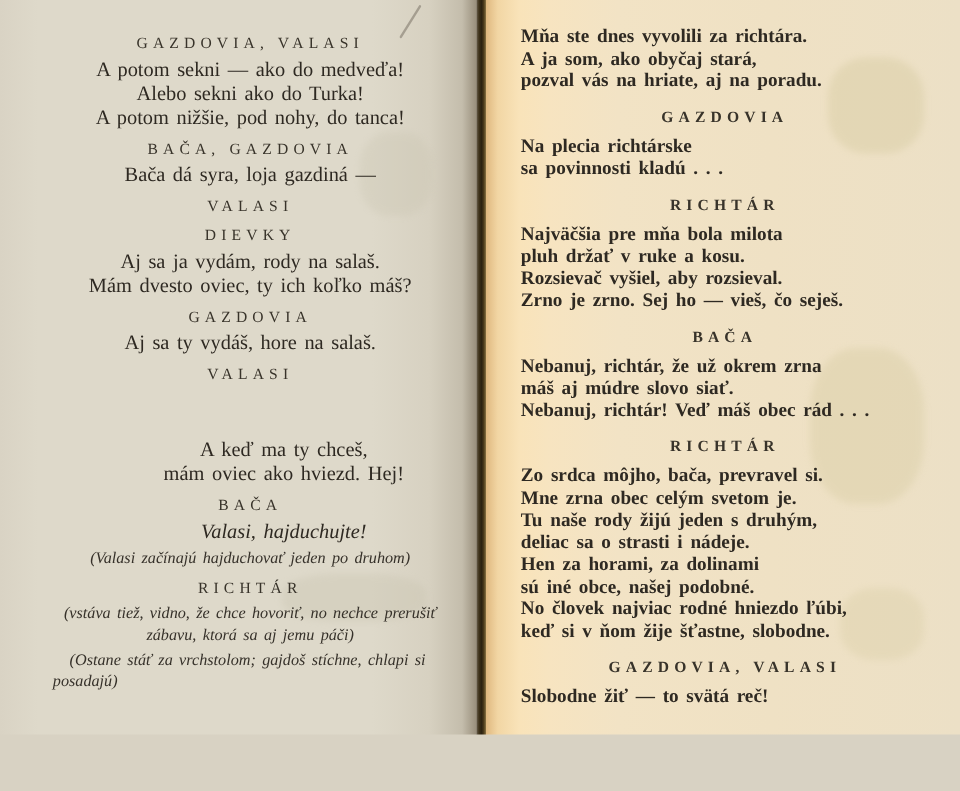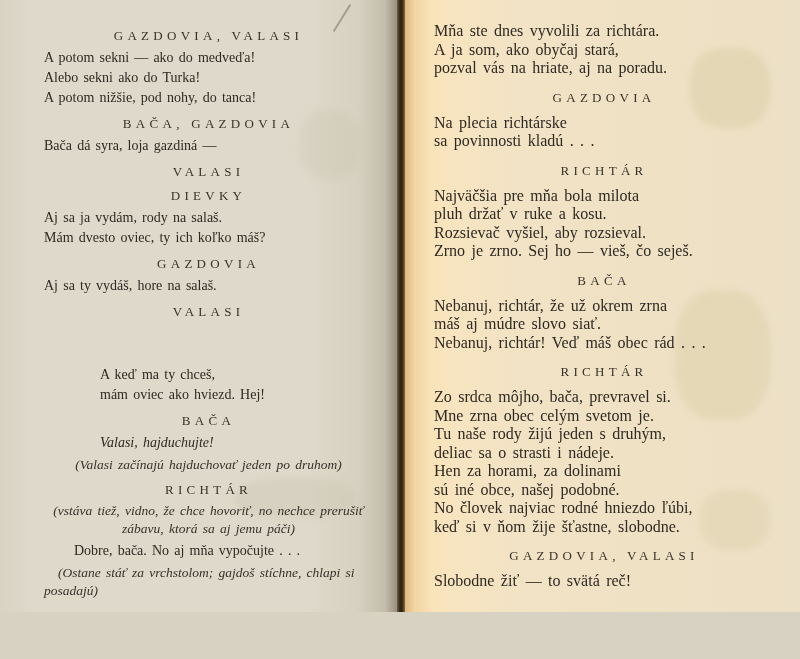--- a/index.html
+++ b/index.html
@@ -35,32 +35,32 @@
       #f2e3c5 28%, #efe1c4 60%, #ece0c6 100%);
   }
   .page-right::after {
     content: ""; position: absolute; left: 0; right: 0; bottom: 0; height: 9px;
     background: linear-gradient(to bottom, rgba(0,0,0,0), rgba(120,95,50,.18));
     pointer-events: none;
   }
 
   .content { position: absolute; top: 0; left: 0; width: 100%; height: 100%; color: #2e2922; }
   .page-left  .content { padding: 28px 24px 0 44px; }
-  .page-right .content { padding: 22px 26px 0 29px; }
+  .page-right .content { padding: 22px 26px 0 29px; font-weight: bold; }
 
   .heading {
     font-size: 13px; line-height: 16px; letter-spacing: .33em;
     text-align: center; color: #38332a; white-space: nowrap;
   }
   .page-left  .heading { margin: 8px 0 4px; }
   .page-right .heading { margin: 12px 0 8px; }
   .content > .heading:first-child { margin-top: 0; }
 
   .verse .line { word-spacing: .12em; }
-  .page-left  .verse .line { font-size: 14px; line-height: 20px; }
+  .page-left  .verse .line { font-size: 17px; line-height: 20px; text-align: center; }
   .page-right .verse .line { font-size: 16px;   line-height: 18.5px; word-spacing: .15em; }
 
   .stage {
     font-style: italic; color: #36312a;
     font-size: 13.5px; line-height: 18px; margin: 3px 0;
   }
   .stage .line { word-spacing: .14em; }
   .stage.align-center { text-align: center; }
   .stage.align-left .line:first-child { padding-left: 14px; }
 
@@ -117,23 +117,20 @@
           <div class="line">Valasi, hajduchujte!</div>
         </div>
         <div class="stage align-center">
           <div class="line">(Valasi začínajú hajduchovať jeden po druhom)</div>
         </div>
         <div class="heading">RICHTÁR</div>
         <div class="stage align-center">
           <div class="line">(vstáva tiež, vidno, že chce hovoriť, no nechce prerušiť</div>
           <div class="line">zábavu, ktorá sa aj jemu páči)</div>
         </div>
-        <div class="verse" style="padding-left: 30px;">
-          <div class="line">Dobre, bača. No aj mňa vypočujte . . .</div>
-        </div>
         <div class="stage align-left">
           <div class="line">(Ostane stáť za vrchstolom; gajdoš stíchne, chlapi si</div>
           <div class="line">posadajú)</div>
         </div>
       </div>
     <div class="page-number">18</div>
   </div>
 
   <div class="spine"></div>
 

